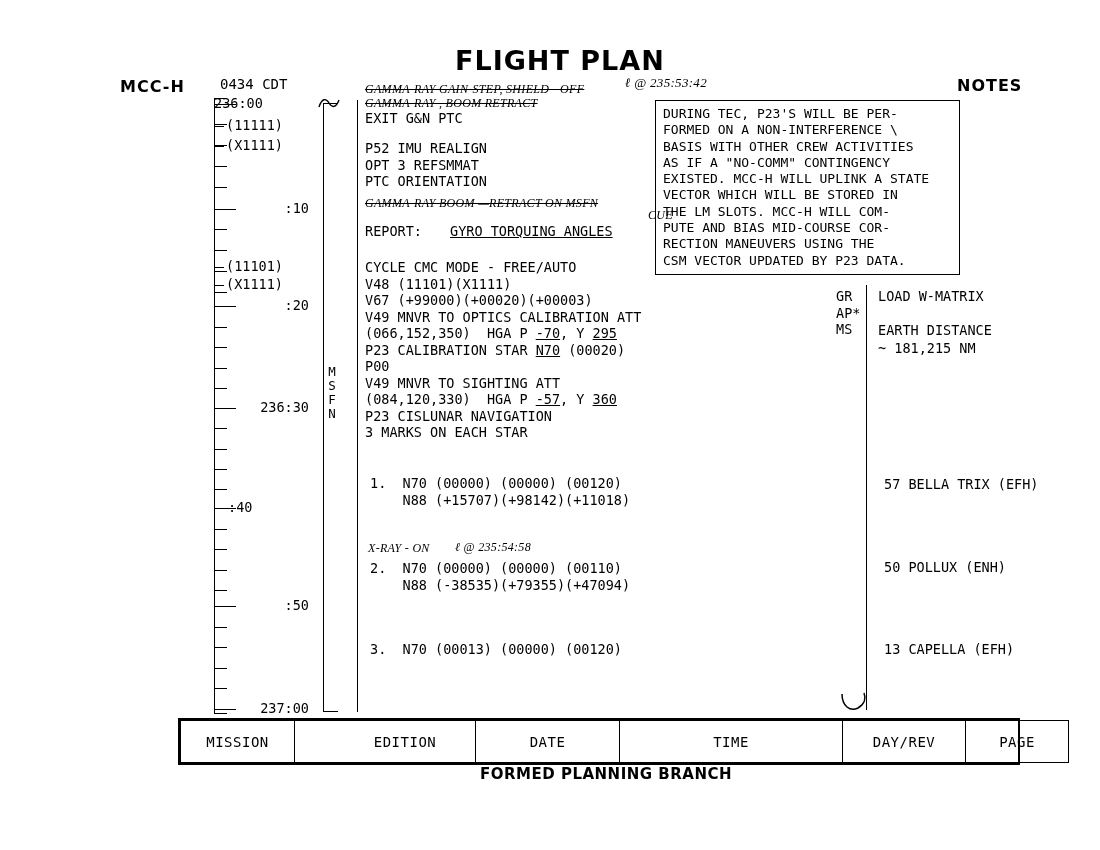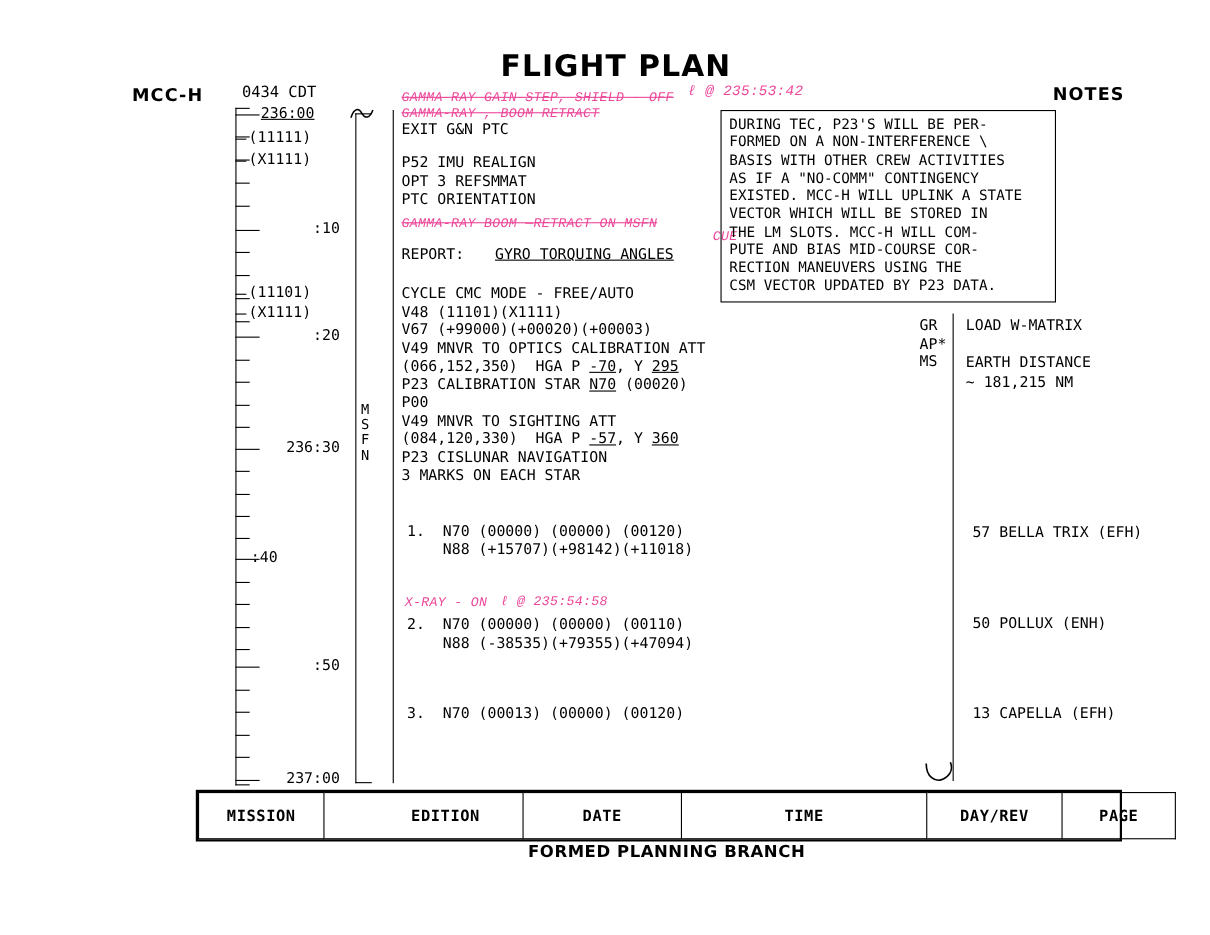--- a/index.html
+++ b/index.html
@@ -45,25 +45,25 @@
     font-weight: bold;
     letter-spacing: 1px;
   }
   #cdt {
     left: 220px; top: 76px;
     font-size: 14px;
   }
 
   
   .hand {
-    font-family: Liberation Mono, monospace;
+    font-family: Liberation Serif, serif;
     font-style: italic;
     font-size: 12px;
     letter-spacing: 0.3px;
-    color: #ec4899;
+    color: #000000;
     white-space: nowrap;
   }
   .hand.big { font-size: 13px; }
   .strike { text-decoration: line-through; }
 
   
   #scale-bracket {
     left: 214px; top: 98px;
     width: 12px; height: 614px;
     border-left: 1.6px solid #000;
@@ -150,21 +150,21 @@
     border-collapse: collapse;
     table-layout: fixed;
   }
   #footer td {
     border: 1.4px solid #000;
     text-align: center;
     font-size: 14px;
     font-family: "DejaVu Sans Mono", monospace;
     padding: 0;
   }
-  #footer tr.head td { font-weight: bold; height: 22px; letter-spacing: .5px; }
+  #footer tr.head td { font-weight: normal; height: 22px; letter-spacing: .5px; }
   #footer tr.vals td { height: 23px; }
   #footer td.c0 { width: 113px; }
   #footer td.c1 { width: 140px; padding-left: 40px; }
   #footer td.c2 { width: 143px; }
   #footer td.c3 { width: 222px; }
   #footer td.c4 { width: 122px; }
   #footer td.c5 { width: 102px; }
 
   #branch {
     left: 480px; top: 765px;
@@ -256,21 +256,21 @@
         <div class="tick-minor"></div>
       </div>
       <div class="tickrow" style="top: 668px;">
         <div class="tick-minor"></div>
       </div>
       <div class="tickrow" style="top: 688px;">
         <div class="tick-minor"></div>
       </div>
       <div class="tickrow" style="top: 104px;">
         <div class="tick-major"></div>
-        <div class="tlabel rt" style="width: 95px; left: 0px; text-align: center; text-decoration: underline;">236:00</div>
+        <div class="tlabel rt" style="width: 95px; left: 0px; text-align: left;">236:00</div>
       </div>
       <div class="tickrow" style="top: 126px;">
         <div class="tlabel" style="left: 12px;">(11111)</div>
         <div class="tick-minor" style="width: 10px;"></div>
       </div>
       <div class="tickrow" style="top: 146px;">
         <div class="tlabel" style="left: 12px;">(X1111)</div>
         <div class="tick-minor" style="width: 10px;"></div>
       </div>
       <div class="tickrow" style="top: 209px;">

